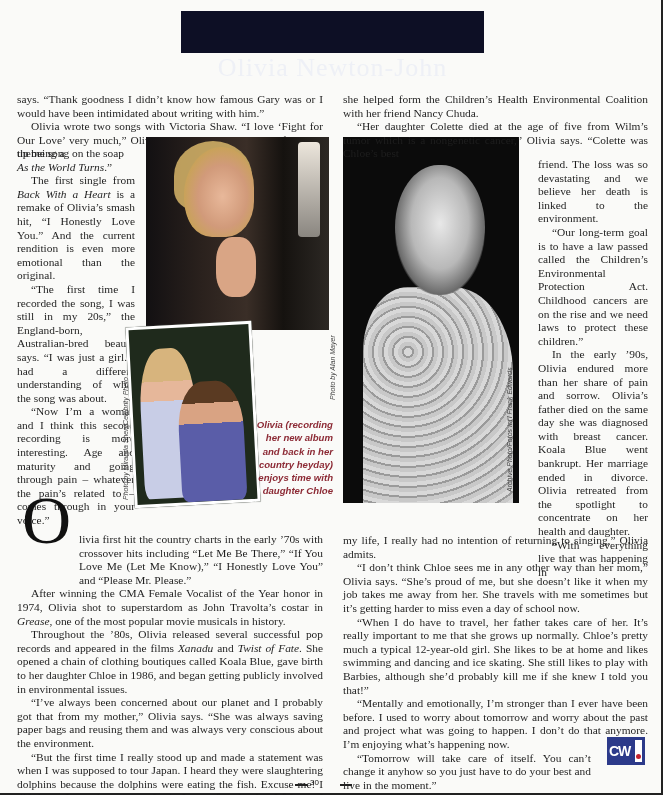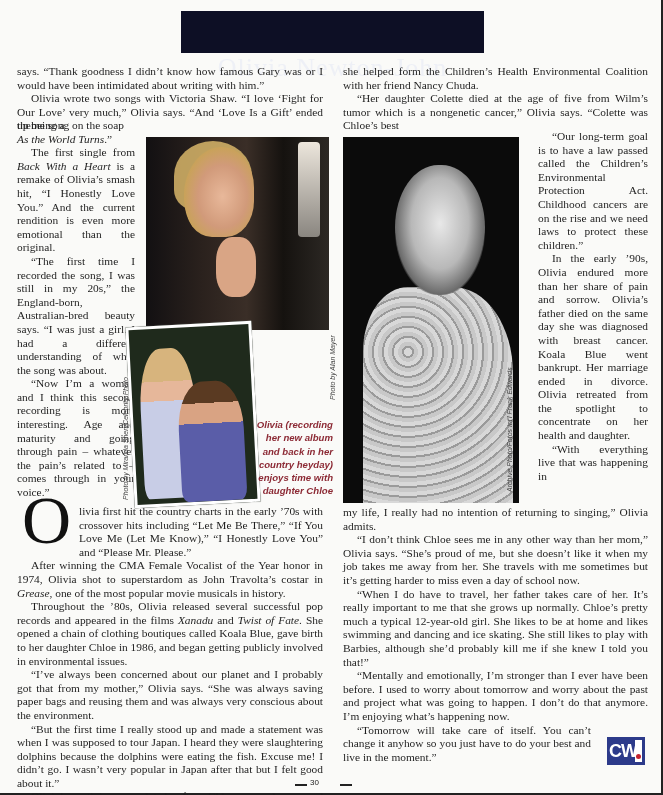--- a/index.html
+++ b/index.html
@@ -1,40 +1,40 @@
 <!DOCTYPE html>
 <html><head>
 <meta charset="utf-8">
 <style>
   html,body{margin:0;padding:0;}
   body{width:663px;height:795px;background:#fafaf8;position:relative;overflow:hidden;font-family:"Liberation Serif","DejaVu Serif",serif;color:#1e1e1e;}
   .frame{position:absolute;left:0;top:0;width:661px;height:793px;border-right:2px solid #222;border-bottom:2px solid #222;}
   .title-box{position:absolute;left:181px;top:11px;width:303px;height:42px;background:#0d0f25;}
   .title-inner{position:absolute;left:6px;top:4px;right:6px;bottom:5px;background:#2f4e8f;color:#eef0f6;font-family:"Liberation Serif",serif;font-size:26px;letter-spacing:1px;text-align:center;line-height:33px;margin-top:36px;}
-  .txt{position:absolute;font-size:11.4px;line-height:13.6px;text-align:justify;}
+  .txt{position:absolute;font-size:11.4px;line-height:13.6px;text-align:justify;margin-top:28px;}
   .txt p{margin:0;text-indent:14px;}
   .txt p.noind{text-indent:0;}
   i{font-style:italic;}
   .photo{position:absolute;overflow:hidden;}
   .ph-studio{left:146px;top:137px;width:183px;height:193px;background:linear-gradient(90deg,#121012 0%,#2a211d 30%,#3a2e27 55%,#15120f 75%,#2c2824 100%);}
   .ph-studio .face{position:absolute;left:38px;top:10px;width:70px;height:90px;border-radius:45% 45% 40% 40%;background:radial-gradient(ellipse at 55% 55%,#e8b89a 0%,#d19a7a 45%,#c9a25a 70%,transparent 72%);}
   .ph-studio .hair{position:absolute;left:28px;top:4px;width:78px;height:70px;border-radius:50% 50% 30% 30%;background:#d8b66a;opacity:.85;}
   .ph-studio .mic{position:absolute;left:152px;top:5px;width:22px;height:95px;background:linear-gradient(#ece6dc,#8a8680);border-radius:4px;}
   .ph-studio .hands{position:absolute;left:70px;top:100px;width:40px;height:60px;border-radius:40%;background:#d9a585;}
   .ph-portrait{left:343px;top:137px;width:176px;height:366px;background:#0b0b0b;}
   .ph-portrait .p-face{position:absolute;left:52px;top:28px;width:90px;height:130px;border-radius:48%;background:radial-gradient(ellipse at 50% 45%,#e8e8e8 0%,#b8b8b8 45%,#6a6a6a 70%,transparent 73%);}
   .ph-portrait .p-dress{position:absolute;left:20px;top:150px;width:150px;height:216px;border-radius:30% 40% 0 0;background:repeating-radial-gradient(circle at 30% 30%,#d8d8d8 0 4px,#9a9a9a 4px 6px,#c8c8c8 6px 10px);}
   .ph-family{left:130px;top:324px;width:120px;height:175px;background:#1f2a1c;transform:rotate(-3deg);border:3px solid #fff;box-shadow:0 0 1px #888;}
   .ph-family .mom{position:absolute;left:8px;top:20px;width:55px;height:150px;border-radius:40% 40% 10% 10%;background:linear-gradient(#d7b47d 0 22%,#e6b79a 22% 35%,#c8cde6 35%);}
   .ph-family .kid{position:absolute;left:45px;top:55px;width:65px;height:120px;border-radius:40% 40% 10% 10%;background:linear-gradient(#5a3a22 0 18%,#d9a383 18% 35%,#5a5da8 35%);}
   .vcredit{position:absolute;font-family:"Liberation Sans",sans-serif;font-style:italic;font-size:7px;color:#444;transform-origin:left top;transform:rotate(-90deg);white-space:nowrap;}
   .caption{position:absolute;left:253px;top:418px;width:80px;font-family:"Liberation Sans",sans-serif;font-style:italic;font-weight:bold;font-size:9.6px;line-height:13.3px;color:#8c2a35;text-align:right;}
   .dropcap{position:absolute;left:22px;top:495px;font-size:68px;line-height:50px;font-family:"Liberation Serif",serif;color:#111;}
   .pagenum{position:absolute;left:310px;top:778px;font-family:"Liberation Sans",sans-serif;font-size:8px;color:#222;}
-  .logo{position:absolute;left:607px;top:737px;width:38px;height:28px;background:#2c3a8a;color:#fff;font-family:"Liberation Sans",sans-serif;font-weight:bold;font-size:18px;line-height:28px;letter-spacing:-1px;padding-left:2px;box-sizing:border-box;}
+  .logo{position:absolute;left:607px;top:737px;width:38px;height:28px;background:#2c3a8a;color:#fff;font-family:"Liberation Sans",sans-serif;font-weight:bold;font-size:14px;line-height:28px;letter-spacing:-1px;padding-left:2px;box-sizing:border-box;}
   .logo .bar{position:absolute;right:3px;top:3px;width:7px;height:22px;background:#fff;}
   .logo .bar::after{content:"";position:absolute;left:1px;top:14px;width:5px;height:5px;border-radius:50%;background:#c2232e;}
   .arrow{position:absolute;top:784px;width:12px;height:2px;background:#222;}
 </style>
 </head>
 <body>
 
 <div class="frame"></div>
 
 <div class="title-box">
@@ -84,20 +84,21 @@
   <p>“But the first time I really stood up and made a statement was when I was supposed to tour Japan. I heard they were slaughtering dolphins because the dolphins were eating the fish. Excuse me! I didn’t go. I wasn’t very popular in Japan after that but I felt good about it.”</p>
   <p>Olivia’s activism escalated after Chloe was born, and eventually</p>
 </div>
 
 <div class="txt" style="left:343px;top:65px;width:305px;">
   <p class="noind">she helped form the Children’s Health Environmental Coalition with her friend Nancy Chuda.</p>
   <p>“Her daughter Colette died at the age of five from Wilm’s tumor which is a nongenetic cancer,” Olivia says. “Colette was Chloe’s best</p>
 </div>
 
 <div class="txt" style="left:538px;top:130px;width:110px;">
+  <p class="noind">friend. The loss was so devastating and we believe her death is linked to the environment.</p>
   <p>“Our long-term goal is to have a law passed called the Children’s Environmental Protection Act. Childhood cancers are on the rise and we need laws to protect these children.”</p>
   <p>In the early ’90s, Olivia endured more than her share of pain and sorrow. Olivia’s father died on the same day she was diagnosed with breast cancer. Koala Blue went bankrupt. Her marriage ended in divorce. Olivia retreated from the spotlight to concentrate on her health and daughter.</p>
   <p>“With everything live that was happening in</p>
 </div>
 
 <div class="txt" style="left:343px;top:506px;width:305px;">
   <p class="noind">my life, I really had no intention of returning to singing,” Olivia admits.</p>
   <p>“I don’t think Chloe sees me in any other way than her mom,” Olivia says. “She’s proud of me, but she doesn’t like it when my job takes me away from her. She travels with me sometimes but it’s getting harder to miss even a day of school now.</p>
   <p>“When I do have to travel, her father takes care of her. It’s really important to me that she grows up normally. Chloe’s pretty much a typical 12-year-old girl. She likes to be at home and likes swimming and dancing and ice skating. She still likes to play with Barbies, although she’d probably kill me if she knew I told you that!”</p>
   <p>“Mentally and emotionally, I’m stronger than I ever have been before. I used to worry about tomorrow and worry about the past and project what was going to happen. I don’t do that anymore. I’m enjoying what’s happening now.</p>

